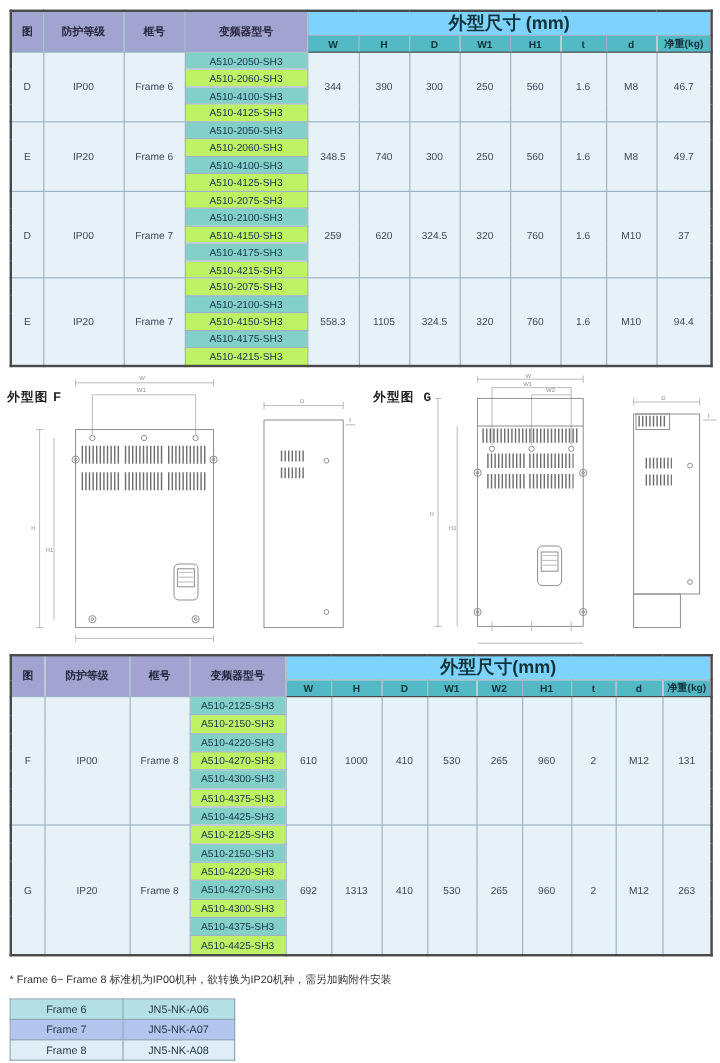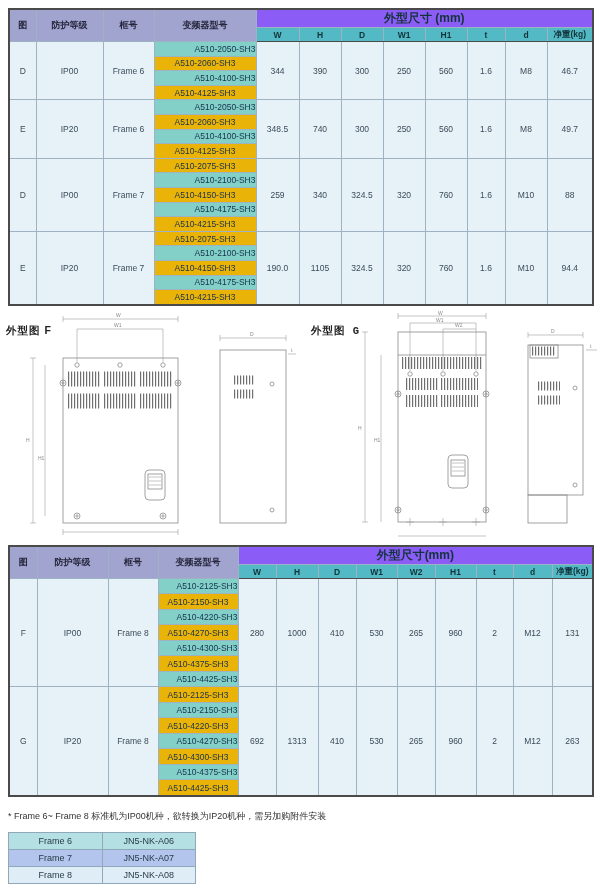--- a/index.html
+++ b/index.html
@@ -8,27 +8,27 @@
   .page{position:absolute;inset:0;background:#ffffff;}
 
   
   table.dimtable{position:absolute;left:8px;width:584px;border-collapse:collapse;table-layout:fixed;
                  background:#e7f1f8;border:2px solid #4a4a4a;}
   #t1{top:8px;height:298px;}
   #t2{top:545px;height:252px;}
   .dimtable th,.dimtable td{border:1px solid #9db3c4;padding:0;text-align:center;vertical-align:middle;
                  overflow:hidden;white-space:nowrap;}
   .dimtable th.ph{background:#a2a4d0;font-size:9px;font-weight:bold;color:#26263c;}
-  .dimtable th.dims{background:#8b5cf6;font-size:12px;font-weight:bold;color:#11333a;height:17px;}
+  .dimtable th.dims{background:#7dd3fc;font-size:15px;font-weight:bold;color:#11333a;height:17px;}
   .dimtable th.sub{background:#52b9c5;font-size:8.5px;font-weight:bold;color:#11333a;height:13px;}
   .dimtable thead tr:last-child th{border-bottom:1.5px solid #4a4a4a;}
   .dimtable td{font-size:8.5px;color:#3b4c58;}
   .dimtable td.model{color:#17324d;}
-  .dimtable td.model.mt{background:#82d0c8;text-align:right;}
-  .dimtable td.model.mb{background:#eab308;}
+  .dimtable td.model.mt{background:#82d0c8;}
+  .dimtable td.model.mb{background:#bef264;}
   .dimtable td.lab,.dimtable td.val{background:#e7f1f8;}
 
   
   .dlabel{position:absolute;top:324px;font-size:10.5px;font-weight:bold;color:#222;letter-spacing:1px;}
   #flabel{left:6px;} #glabel{left:311px;font-family:Liberation Mono, monospace;}
   svg.draw{position:absolute;left:0;top:310px;}
   .ol{fill:none;stroke:#8a8a8a;stroke-width:0.8;}
   .thin{fill:none;stroke:#a0a0a0;stroke-width:0.6;}
   .vent{stroke:#6f6f6f;}
   .dimt{font-size:5px;fill:#8a8a8a;}
@@ -127,46 +127,46 @@
         </tr>
         <tr>
           <td class="model mb">A510-4125-SH3</td>
         </tr>
         <tr>
           <td rowspan="5" class="lab">D</td>
           <td rowspan="5" class="lab">IP00</td>
           <td rowspan="5" class="lab">Frame 7</td>
           <td class="model mb">A510-2075-SH3</td>
           <td rowspan="5" class="val">259</td>
-          <td rowspan="5" class="val">340</td>
+          <td rowspan="5" class="val">620</td>
           <td rowspan="5" class="val">324.5</td>
           <td rowspan="5" class="val">320</td>
           <td rowspan="5" class="val">760</td>
           <td rowspan="5" class="val">1.6</td>
           <td rowspan="5" class="val">M10</td>
-          <td rowspan="5" class="val">88</td>
+          <td rowspan="5" class="val">37</td>
         </tr>
         <tr>
           <td class="model mt">A510-2100-SH3</td>
         </tr>
         <tr>
           <td class="model mb">A510-4150-SH3</td>
         </tr>
         <tr>
           <td class="model mt">A510-4175-SH3</td>
         </tr>
         <tr>
           <td class="model mb">A510-4215-SH3</td>
         </tr>
         <tr>
           <td rowspan="5" class="lab">E</td>
           <td rowspan="5" class="lab">IP20</td>
           <td rowspan="5" class="lab">Frame 7</td>
           <td class="model mb">A510-2075-SH3</td>
-          <td rowspan="5" class="val">190.0</td>
+          <td rowspan="5" class="val">558.3</td>
           <td rowspan="5" class="val">1105</td>
           <td rowspan="5" class="val">324.5</td>
           <td rowspan="5" class="val">320</td>
           <td rowspan="5" class="val">760</td>
           <td rowspan="5" class="val">1.6</td>
           <td rowspan="5" class="val">M10</td>
           <td rowspan="5" class="val">94.4</td>
         </tr>
         <tr>
           <td class="model mt">A510-2100-SH3</td>
@@ -366,21 +366,21 @@
           <th class="sub">d</th>
           <th class="sub">净重(kg)</th>
         </tr>
     </thead>
     <tbody>
         <tr>
           <td rowspan="7" class="lab">F</td>
           <td rowspan="7" class="lab">IP00</td>
           <td rowspan="7" class="lab">Frame 8</td>
           <td class="model mt">A510-2125-SH3</td>
-          <td rowspan="7" class="val">280</td>
+          <td rowspan="7" class="val">610</td>
           <td rowspan="7" class="val">1000</td>
           <td rowspan="7" class="val">410</td>
           <td rowspan="7" class="val">530</td>
           <td rowspan="7" class="val">265</td>
           <td rowspan="7" class="val">960</td>
           <td rowspan="7" class="val">2</td>
           <td rowspan="7" class="val">M12</td>
           <td rowspan="7" class="val">131</td>
         </tr>
         <tr>

